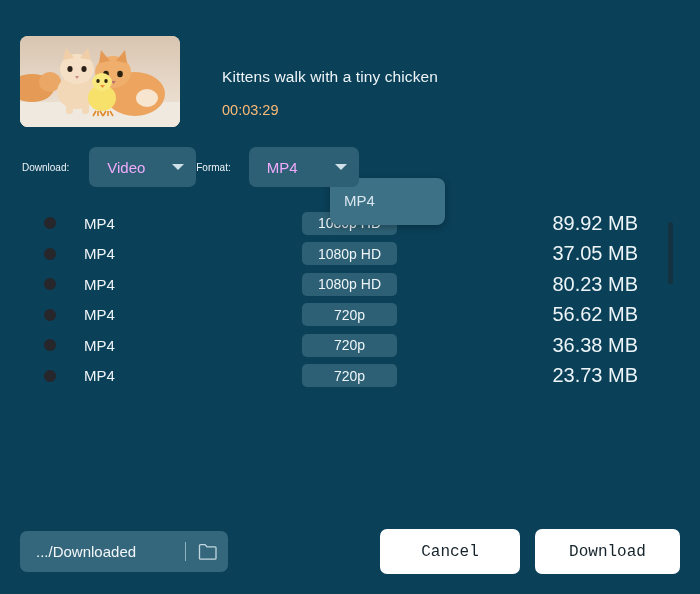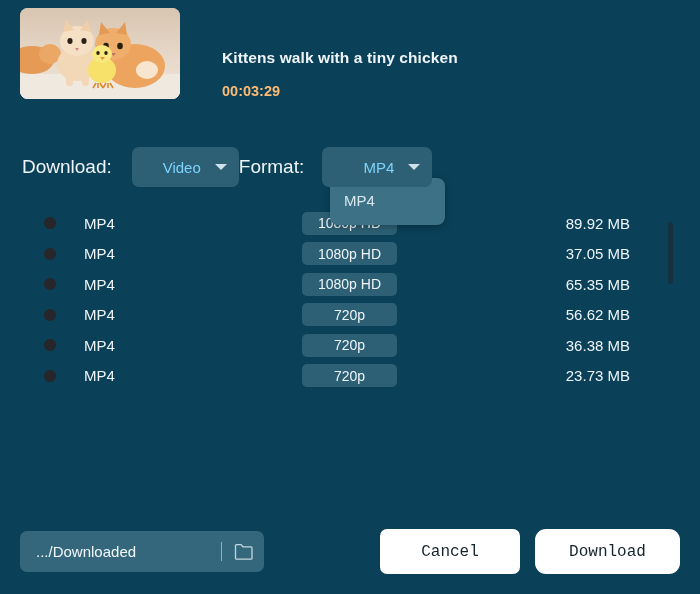--- a/index.html
+++ b/index.html
@@ -13,24 +13,23 @@
     font-family: "Liberation Sans", sans-serif;
     overflow: hidden;
     position: relative;
     color: #ffffff;
   }
 
   
   #media-header {
     position: absolute;
     left: 20px;
-    top: 8px;
-    display: flex;
-    align-items: flex-end;
-    font-weight: bold;
+    top: 36px;
+    display: flex;
+    align-items: center;
   }
   #thumbnail {
     width: 160px;
     height: 91px;
     border-radius: 8px;
     overflow: hidden;
     position: relative;
     background: #d8c6b4;
     flex: none;
   }
@@ -55,39 +54,38 @@
   
   #controls-row {
     position: absolute;
     left: 22px;
     top: 147px;
     display: flex;
     align-items: center;
     height: 40px;
   }
   .control-label {
-    font-size: 19px;
+    font-size: 10px;
     color: #eef4f7;
   }
   .select-box {
     position: relative;
     height: 40px;
     border-radius: 7px;
     background: #2d6074;
     display: flex;
     align-items: center;
     box-sizing: border-box;
     padding: 0 12px 0 18px;
     cursor: pointer;
   }
   .select-value {
     font-size: 15px;
-    color: #7dd3fc;
+    color: #f0abfc;
     flex: 1;
-    text-align: right;
   }
   .caret {
     width: 0; height: 0;
     border-left: 6px solid transparent;
     border-right: 6px solid transparent;
     border-top: 6px solid #cfe0e8;
     margin-left: 14px;
   }
 
   #download-select { width: 107px; margin-left: 20px; }
@@ -150,41 +148,41 @@
     color: #eef5f8;
     font-size: 14px;
     display: flex;
     align-items: center;
     justify-content: center;
     margin-left: 98px;
     box-sizing: border-box;
   }
   .row-size {
     position: absolute;
-    right: 70px;
-    font-size: 15px;
+    right: 62px;
+    font-size: 20px;
     color: #eef5f8;
   }
 
   #list-scrollbar {
     position: absolute;
     right: 27px;
     top: 222px;
     width: 5px;
     height: 62px;
     border-radius: 3px;
     background: #14323f;
   }
 
   
   #path-field {
     position: absolute;
     left: 20px;
     top: 531px;
-    width: 244px;
+    width: 208px;
     height: 41px;
     background: #35677c;
     border-radius: 7px;
     display: flex;
     align-items: center;
     box-sizing: border-box;
     padding: 0 10px 0 16px;
   }
   #path-value {
     flex: 1;
@@ -210,21 +208,21 @@
     display: flex;
     align-items: center;
     justify-content: center;
     font-size: 16px;
     color: #15232b;
     cursor: pointer;
     border: none;
     font-family: Liberation Mono, monospace;
   }
   #cancel-button   { left: 380px; width: 140px; }
-  #download-button { left: 535px; width: 145px; border-radius: 11px; }
+  #download-button { left: 535px; width: 145px; }
 </style>
 </head>
 <body>
 
 <div id="media-header">
 
   <div id="thumbnail">
     <svg viewBox="0 0 160 91" xmlns="http://www.w3.org/2000/svg">
       <defs>
         <linearGradient id="bgwall" x1="0" y1="0" x2="0" y2="1">
@@ -307,21 +305,21 @@
     <span class="radio"></span>
     <span class="row-ext">MP4</span>
     <span class="quality-badge">1080p HD</span>
     <span class="row-size">37.05 MB</span>
   </div>
 
   <div class="format-row">
     <span class="radio"></span>
     <span class="row-ext">MP4</span>
     <span class="quality-badge">1080p HD</span>
-    <span class="row-size">65.35 MB</span>
+    <span class="row-size">80.23 MB</span>
   </div>
 
   <div class="format-row">
     <span class="radio"></span>
     <span class="row-ext">MP4</span>
     <span class="quality-badge">720p</span>
     <span class="row-size">56.62 MB</span>
   </div>
 
   <div class="format-row">

